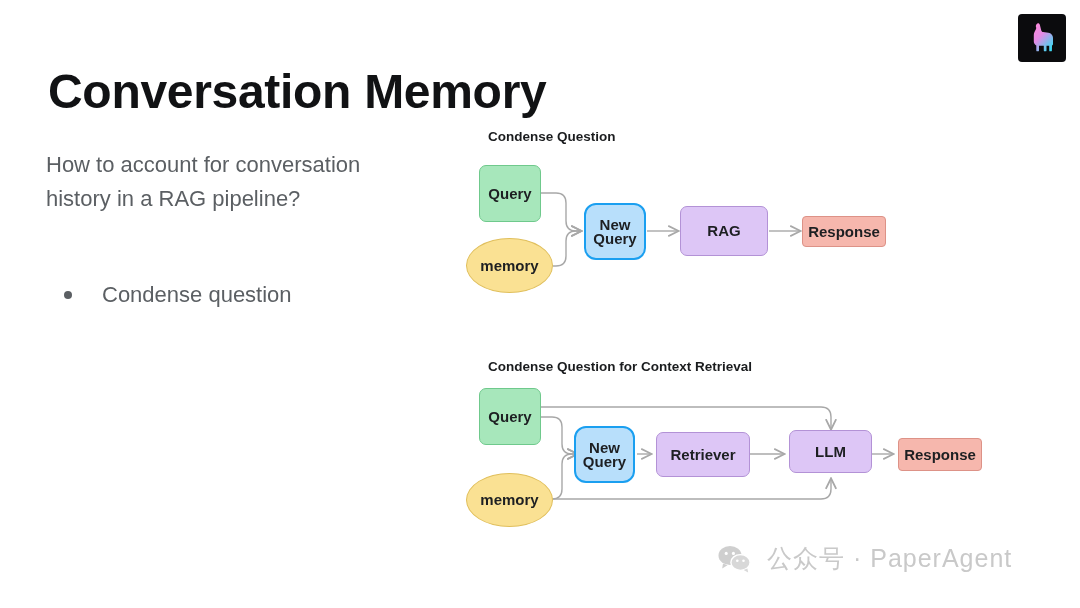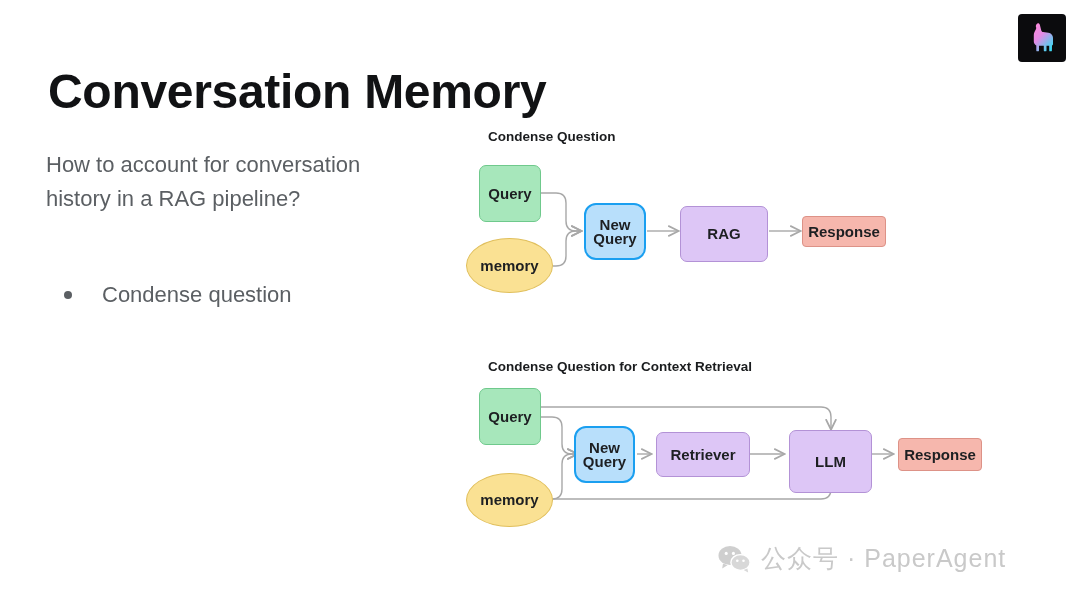--- a/index.html
+++ b/index.html
@@ -55,21 +55,21 @@
   .n-query{background:#a7e7bb;border:1.5px solid #6fc98c;border-radius:7px;}
   .n-memory{background:#fae193;border:1.5px solid #e0bf5c;border-radius:50%;}
   .n-newquery{background:#b8dffb;border:2.5px solid #1a9ff0;border-radius:12px;}
   .n-purple{background:#ddc6f6;border:1.5px solid #b392d6;border-radius:7px;}
   .n-pink{background:#f6b7ad;border:1.5px solid #dd9287;border-radius:4px;}
   .wires{position:absolute;left:0;top:0;overflow:visible;}
 
   
   .watermark{
     position:absolute;left:718px;top:542px;
-    display:flex;align-items:center;gap:9px;
+    display:flex;align-items:center;gap:15px;
     color:#c9c9c9;font-size:25px;font-weight:400;white-space:nowrap;
   }
   .watermark .wm-text{letter-spacing:1px;}
 </style>
 </head>
 <body>
 
 <div class="slide">
 
   <div class="logo">
@@ -130,21 +130,21 @@
 
     <div class="node n-memory" style="left:-22px;top:109px;width:87px;height:55px;">
       <span>memory</span>
     </div>
 
     <div class="node n-newquery" style="left:96px;top:74px;width:62px;height:57px;flex-direction:column;">
       <span>New</span>
       <span>Query</span>
     </div>
 
-    <div class="node n-purple" style="left:192px;top:77px;width:88px;height:56px;">
+    <div class="node n-purple" style="left:192px;top:77px;width:88px;height:50px;">
       <span>RAG</span>
     </div>
 
     <div class="node n-pink" style="left:314px;top:87px;width:84px;height:31px;">
       <span>Response</span>
     </div>
   </div>
 
   <div class="diagram" style="left:488px;top:359px;width:520px;height:175px;">
 
@@ -189,21 +189,21 @@
 
     <div class="node n-newquery" style="left:86px;top:67px;width:61px;height:57px;flex-direction:column;">
       <span>New</span>
       <span>Query</span>
     </div>
 
     <div class="node n-purple" style="left:168px;top:73px;width:94px;height:45px;">
       <span>Retriever</span>
     </div>
 
-    <div class="node n-purple" style="left:301px;top:71px;width:83px;height:63px;">
+    <div class="node n-purple" style="left:301px;top:71px;width:83px;height:43px;">
       <span>LLM</span>
     </div>
 
     <div class="node n-pink" style="left:410px;top:79px;width:84px;height:33px;">
       <span>Response</span>
     </div>
   </div>
 
   <div class="watermark">
     <svg width="34" height="28" viewBox="0 0 34 28">

